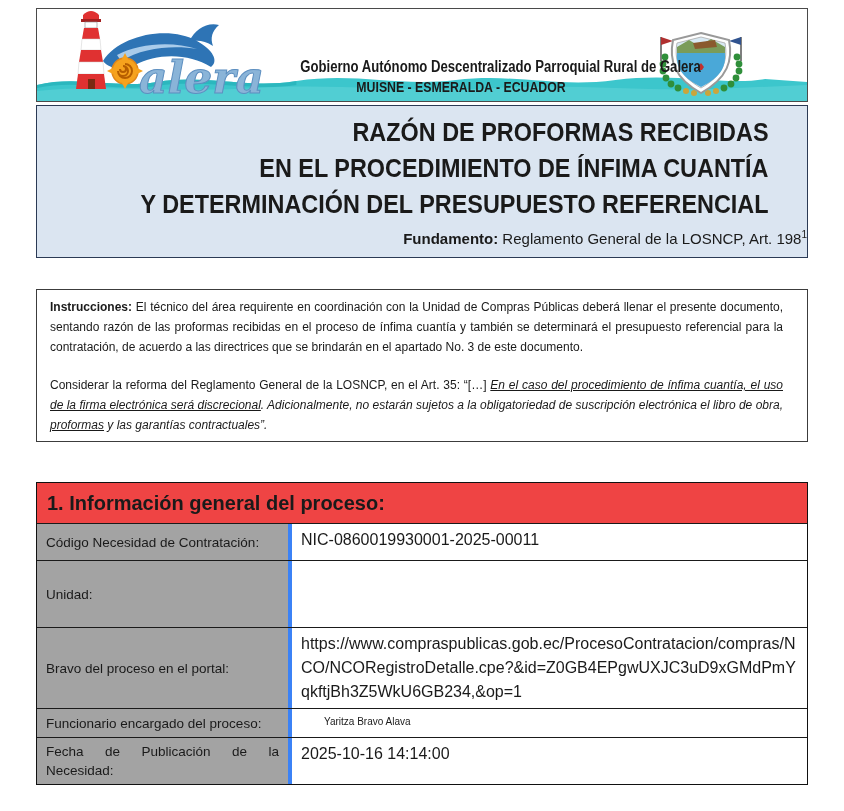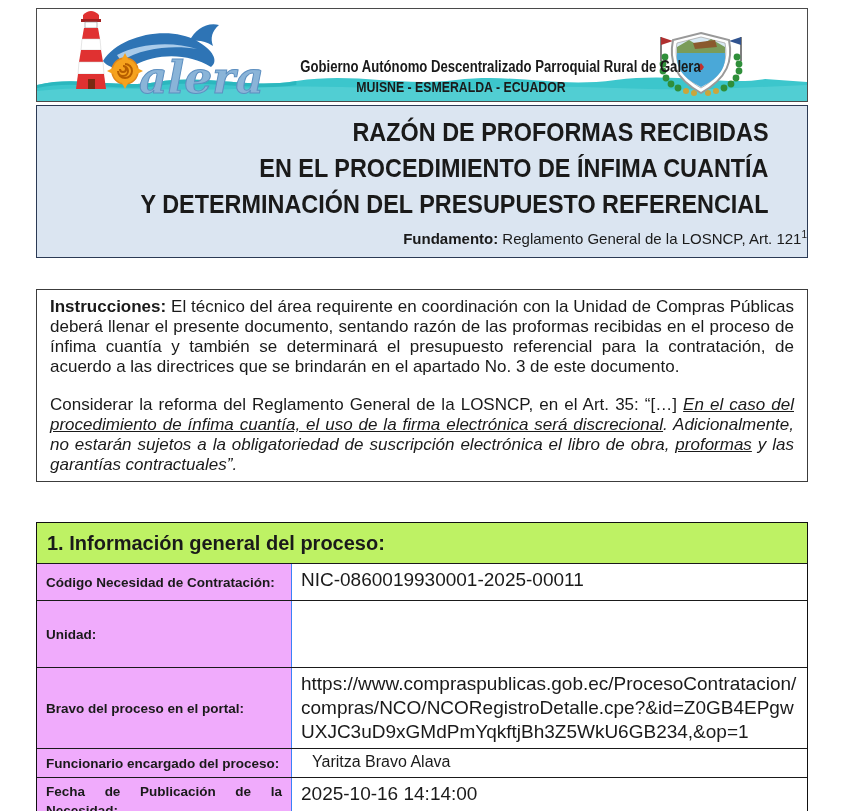--- a/index.html
+++ b/index.html
@@ -21,44 +21,44 @@
   
   .title-block{margin-top:3px;border:1.5px solid #2b3a55;background:#dbe5f1;
                text-align:right;padding:8px 0 7px 0;}
   .title-line{font-size:26px;font-weight:bold;line-height:36px;
               transform:scaleX(.9);transform-origin:center;white-space:nowrap;}
   .fundamento{font-size:15px;line-height:22px;margin-top:2px;}
   .fundamento b{font-weight:bold;}
   sup{font-size:10px;}
 
   
-  .instructions-box{margin-top:31px;border:1.5px solid #3c3c3c;padding:7px 13px 6px 13px;
-                    font-size:17px;line-height:20px;text-align:justify;}
+  .instructions-box{margin-top:31px;border:1.5px solid #3c3c3c;padding:7px 24px 6px 13px;
+                    font-size:12px;line-height:20px;text-align:justify;}
   .instructions-box p{margin:0;}
   .instructions-box .p2{margin-top:18px;}
   .u{text-decoration:underline;}
   .it{font-style:italic;}
 
   
   .info-table{margin-top:40px;border:1.5px solid #111;}
-  .t-title{background:#bef264;font-size:20px;font-weight:bold;padding:9px 10px 8px 10px;}
+  .t-title{background:#ef4444;font-size:20px;font-weight:bold;padding:9px 10px 8px 10px;}
   .t-row{display:grid;grid-template-columns:255px 1fr;border-top:1px solid #1a1a1a;}
-  .lbl{background:#f0abfc;border-right:1px solid #3b82f6;padding:4px 9px;
-       font-weight:bold;font-size:13.5px;line-height:19px;
+  .lbl{background:#a3a3a3;border-right:4px solid #3b82f6;padding:4px 9px;
+       font-weight:normal;font-size:13.5px;line-height:19px;
        display:flex;flex-direction:column;justify-content:center;}
   .lbl span{text-align:justify;}
-  .val{padding:4px 9px;font-size:19px;line-height:24px;
+  .val{padding:4px 9px;font-size:16px;line-height:24px;
        display:flex;flex-direction:column;justify-content:flex-start;background:#fff;}
   .row-code{min-height:36px;}
   .row-objeto{min-height:66px;}
   .row-objeto .val span{text-align:justify;}
   .row-link{min-height:70px;}
   .row-link .val span{word-break:break-all;line-height:24px;}
-  .row-func{min-height:28px;}
-  .row-func .val{font-size:16px;line-height:16px;padding-top:5px;margin-left:11px;}
+  .row-func{min-height:28px;gap:23px;}
+  .row-func .val{font-size:10px;line-height:16px;padding-top:5px;}
   .row-fecha1{min-height:42px;}
   .val-center{justify-content:flex-start;}
 </style>
 </head>
 <body>
 
 <div class="page">
 
   <div class="header-box">
     <svg class="wave" viewBox="0 0 772 34" preserveAspectRatio="none" aria-hidden="true">
@@ -136,21 +136,21 @@
       <path d="M44,16 L66,13 L68,20 L46,22 Z" fill="#8a5a2e"></path>
       <path d="M28,26 L76,26 C77,40 72,50 52,60 C32,50 27,40 28,26 Z" fill="#4aa8d8"></path>
       <path d="M49,40 l3,-4 l3,4 l-2,3 h-2 Z" fill="#c03030"></path>
     </svg>
   </div>
 
   <div class="title-block">
     <div class="title-line">RAZÓN DE PROFORMAS RECIBIDAS</div>
     <div class="title-line">EN EL PROCEDIMIENTO DE ÍNFIMA CUANTÍA</div>
     <div class="title-line">Y DETERMINACIÓN DEL PRESUPUESTO REFERENCIAL</div>
-    <div class="fundamento"><b>Fundamento:</b><span> Reglamento General de la LOSNCP, Art. 121</span><sup>1</sup></div>
+    <div class="fundamento"><b>Fundamento:</b><span> Reglamento General de la LOSNCP, Art. 198</span><sup>1</sup></div>
   </div>
 
   <div class="instructions-box">
     <p class="p1"><b>Instrucciones:</b><span> El técnico del área requirente en coordinación con la Unidad de Compras Públicas deberá llenar el presente documento, sentando razón de las proformas recibidas en el proceso de ínfima cuantía y también se determinará el presupuesto referencial para la contratación, de acuerdo a las directrices que se brindarán en el apartado No. 3 de este documento.</span></p>
     <p class="p2"><span>Considerar la reforma del Reglamento General de la LOSNCP, en el Art. 35: “[…] </span><span class="it u">En el caso del procedimiento de ínfima cuantía, el uso de la firma electrónica será discrecional</span><span class="it">. Adicionalmente, no estarán sujetos a la obligatoriedad de suscripción electrónica el libro de obra, </span><span class="it u">proformas</span><span class="it"> y las garantías contractuales”.</span></p>
   </div>
 
   <div class="info-table">
     <div class="t-title">1. Información general del proceso:</div>
 

